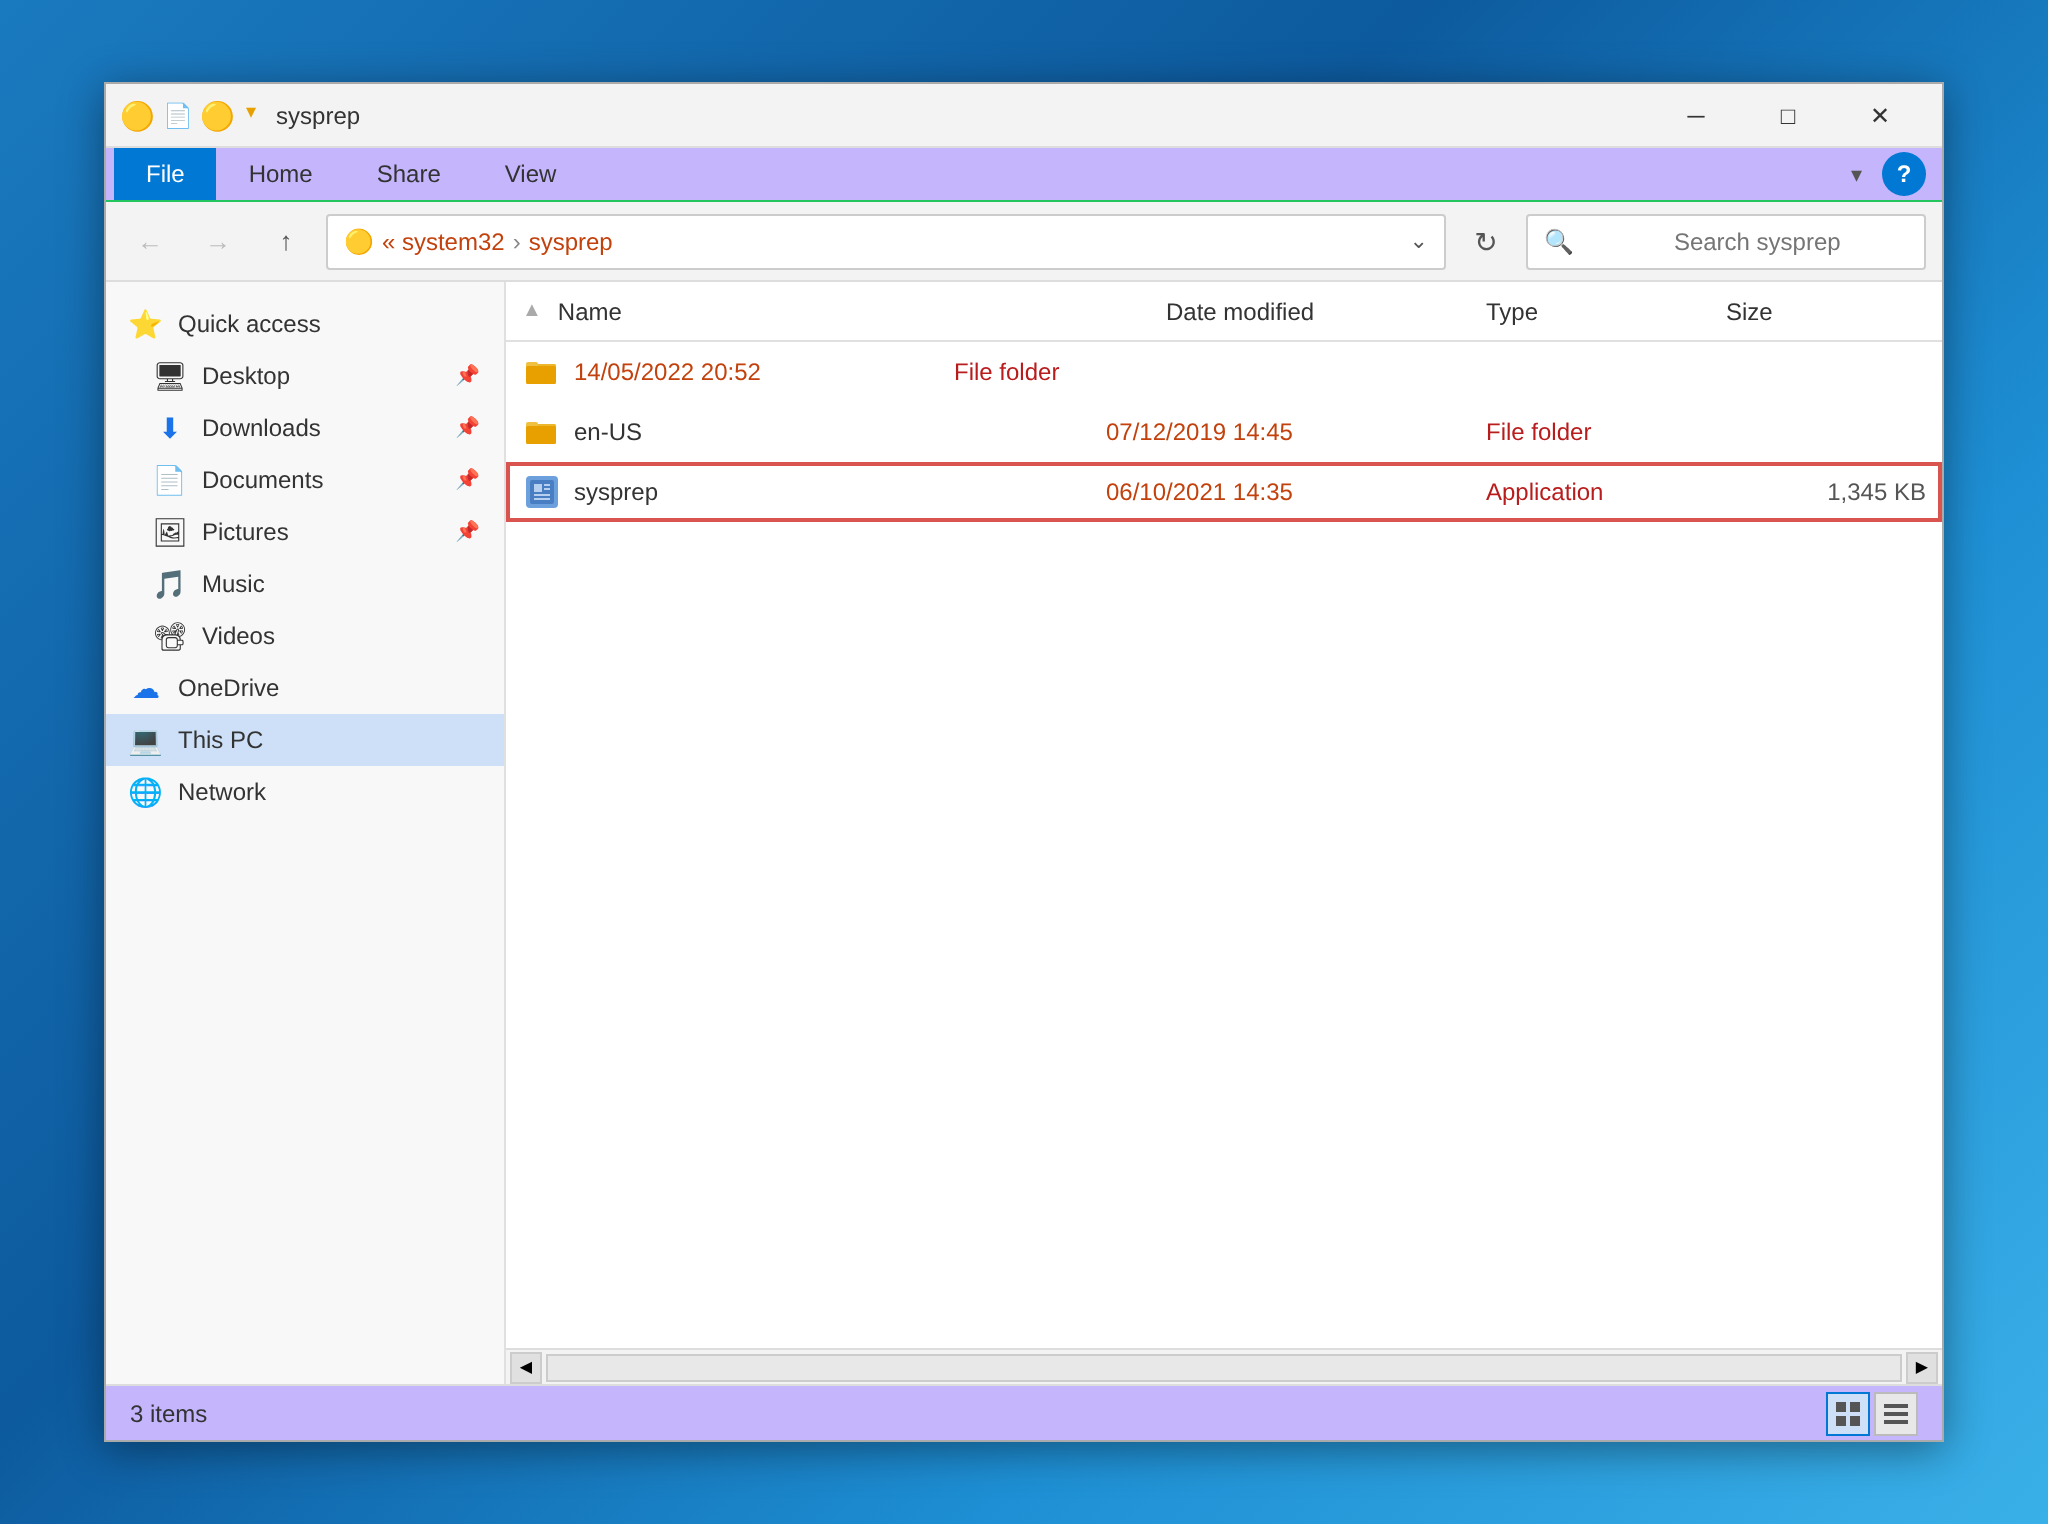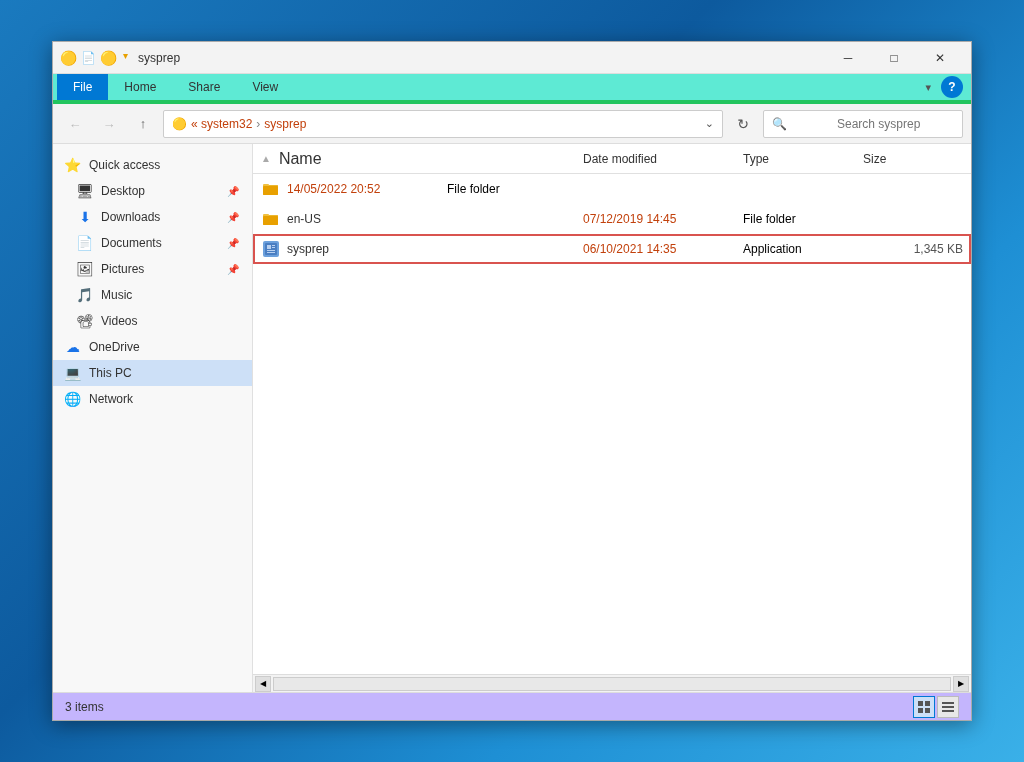--- a/index.html
+++ b/index.html
@@ -64,22 +64,22 @@
       border: none;
       cursor: pointer;
       display: flex;
       align-items: center;
       justify-content: center;
       font-size: 12px;
       color: #333;
     }
     
     .ribbon {
-      background: #5eead4;
-      border-bottom: 4px solid #22c55e;
+      background: #c4b5fd;
+      border-bottom: 1px solid #22c55e;
       flex-shrink: 0;
     }
     .ribbon-tabs {
       display: flex;
       align-items: center;
       padding: 0 4px;
     }
     .ribbon-tab {
       padding: 6px 16px;
       font-size: 12px;
@@ -253,21 +253,21 @@
       height: 30px;
       background: #fff;
       flex-shrink: 0;
     }
     .col-sort-arrow {
       font-size: 10px;
       color: #aaa;
       margin-right: 8px;
     }
     .col-name {
-      font-size: 16px;
+      font-size: 12px;
       color: #333;
       font-weight: 400;
       cursor: pointer;
       padding: 4px 8px 4px 0;
     }
     .col-date { margin-left: auto; width: 160px; font-size: 12px; color: #333; cursor: pointer; }
     .col-type { width: 120px; font-size: 12px; color: #333; cursor: pointer; }
     .col-size { width: 100px; font-size: 12px; color: #333; cursor: pointer; text-align: left; }
     .file-list {
       flex: 1;
@@ -293,21 +293,21 @@
       height: 20px;
       display: flex;
       align-items: center;
       justify-content: center;
       margin-right: 6px;
       flex-shrink: 0;
     }
     .folder-svg { width: 16px; height: 14px; }
     .file-name { flex: 1; }
     .file-date { width: 160px; color: #c2410c; }
-    .file-type { width: 120px; color: #000000; }
+    .file-type { width: 120px; color: #b91c1c; margin-left: 30px; }
     .file-size { width: 100px; color: #555; text-align: right; }
     
     .status-bar {
       height: 28px;
       border-top: 1px solid #ddd;
       background: #c4b5fd;
       display: flex;
       align-items: center;
       padding: 0 12px;
       font-size: 12px;

